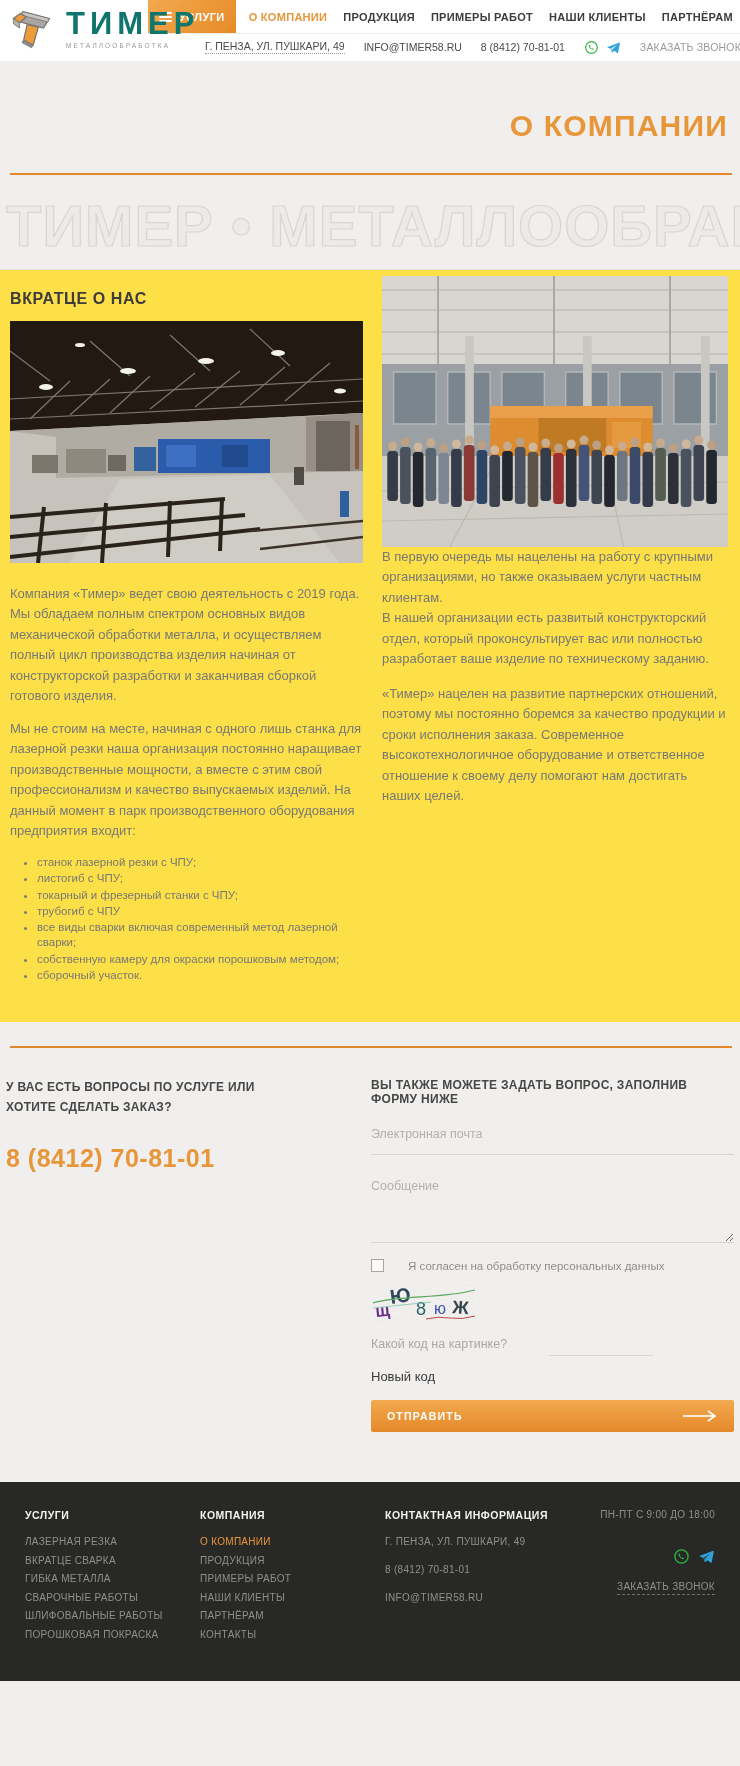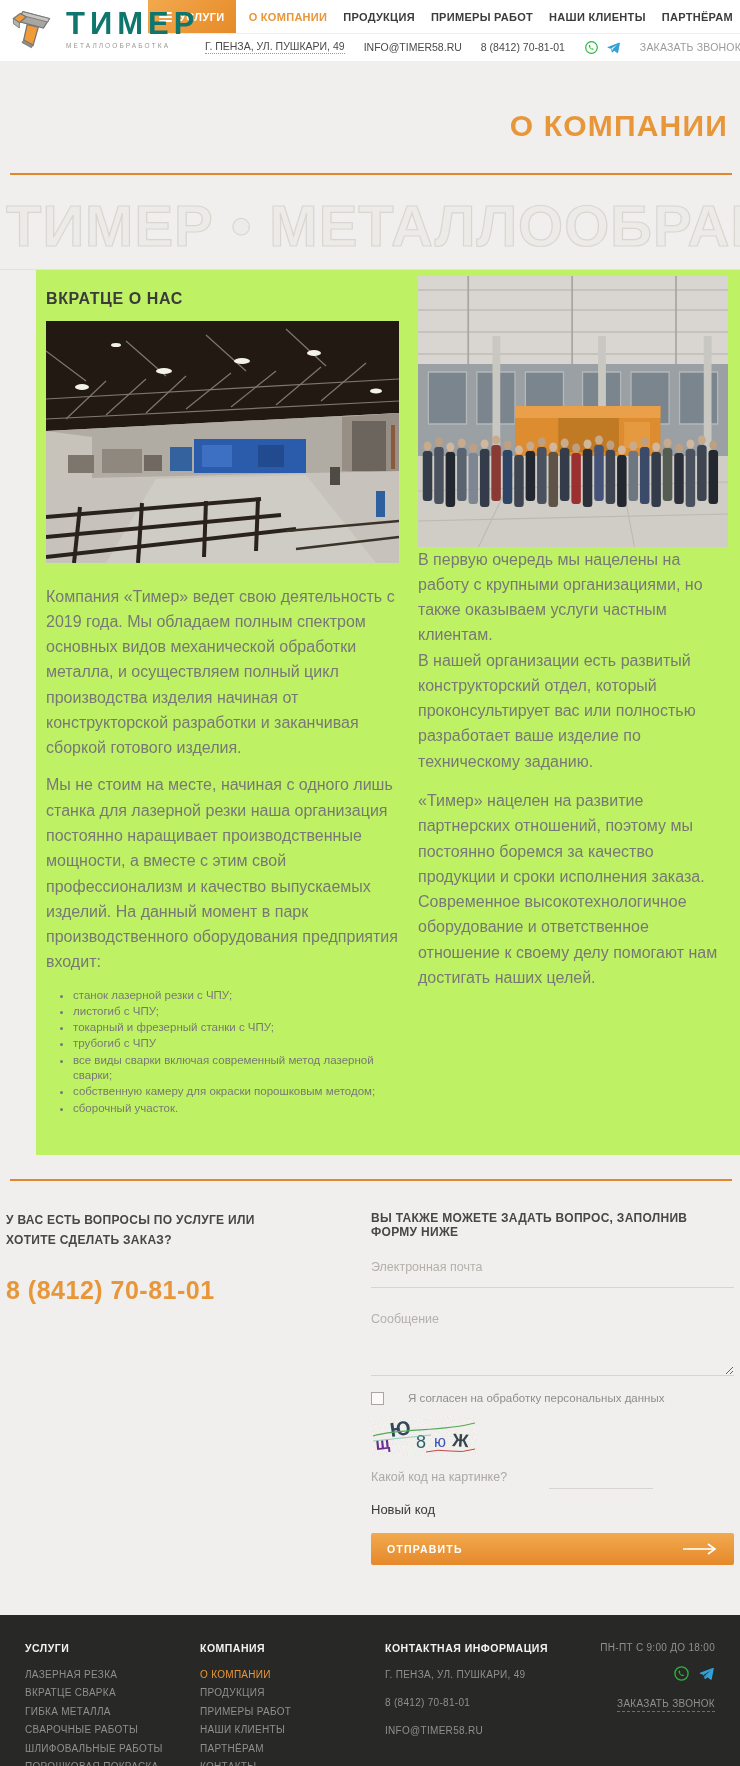--- a/index.html
+++ b/index.html
@@ -26,28 +26,28 @@
   .soc svg{width:15px;height:15px;display:block;}
   .callback{margin-left:auto;margin-right:80px;color:#9b9b99;white-space:nowrap;letter-spacing:.2px;}
 
   
   .hero{background:#f0efed;border-bottom:1px solid #e3e1dd;padding-top:48px;}
   .hero-title{margin:0;text-align:right;padding-right:12px;font-size:30px;color:#e8963a;letter-spacing:1.2px;font-weight:bold;}
   .hr-orange{height:2px;background:#e0882b;margin:30px 8px 0 10px;}
   .watermark{font-size:58px;font-weight:bold;letter-spacing:1px;color:#edebe8;-webkit-text-stroke:1.2px #d9d6d1;white-space:nowrap;overflow:hidden;padding:16px 0 8px 6px;line-height:1.2;}
 
   
-  .about{display:flex;background:#bef264;padding:6px 0 38px 10px;margin-left:36px;}
+  .about{display:flex;background:#fde047;padding:6px 0 38px 10px;}
   .about-left{flex:0 0 353px;margin-right:19px;padding-top:14px;}
   .about-left h2{font-size:16px;color:#3b3b3b;letter-spacing:.6px;margin:0 0 13px;font-weight:bold;}
   .photo{overflow:hidden;background:#b9b4ac;}
   .photo svg{display:block;width:100%;height:100%;}
   .photo1{width:353px;height:242px;}
   .photo2{width:100%;height:271px;}
-  .about p{font-size:16px;line-height:1.58;color:#787876;margin:0 0 12px;}
+  .about p{font-size:13px;line-height:1.58;color:#787876;margin:0 0 12px;}
   .mt-photo{margin-top:21px !important;}
   .p-tight{margin:0 !important;}
   .p-gap{margin:14px 0 0 !important;}
   ul.equip{margin:13px 0 0;padding-left:27px;color:#787876;font-size:11.5px;line-height:1.33;}
   ul.equip li{margin-bottom:1px;}
   .about-right{flex:1;min-width:0;padding-right:12px;}
 
   
   .contact{background:#f0efed;padding-bottom:50px;}
   .contact .hr-orange{margin-top:24px;}
@@ -73,21 +73,21 @@
   .submit svg{display:block;}
 
   
   footer{background:#282826;}
   .f-main{display:grid;grid-template-columns:175px 185px 215px 1fr;padding:27px 25px 34px;}
   .f-head{font-size:10.5px;font-weight:bold;color:#f2f2f0;letter-spacing:.5px;margin-bottom:15px;}
   .f-link{display:block;font-size:10px;color:#8f8f8d;margin-bottom:7.5px;letter-spacing:.3px;}
   .f-link.active{color:#e8963a;}
   .f-contact .f-link{margin-bottom:17px;}
   .f-meta{text-align:right;font-size:10px;color:#8f8f8d;}
-  .f-hours{margin-bottom:12px;letter-spacing:.3px;}
+  .f-hours{margin-bottom:28px;letter-spacing:.3px;}
   .f-soc{display:flex;gap:8px;justify-content:flex-end;margin-bottom:16px;}
   .f-soc svg{width:17px;height:17px;display:block;}
   .f-callback{color:#8f8f8d;border-bottom:1px dashed #6e6e6c;padding-bottom:2px;display:inline-block;letter-spacing:.3px;}
 </style>
 </head>
 <body>
 
 <header class="hdr" data-interactable="false">
   <a class="logo" data-interactable="true">
     <svg data-interactable="false" width="48" height="44" viewBox="0 0 56 50">

